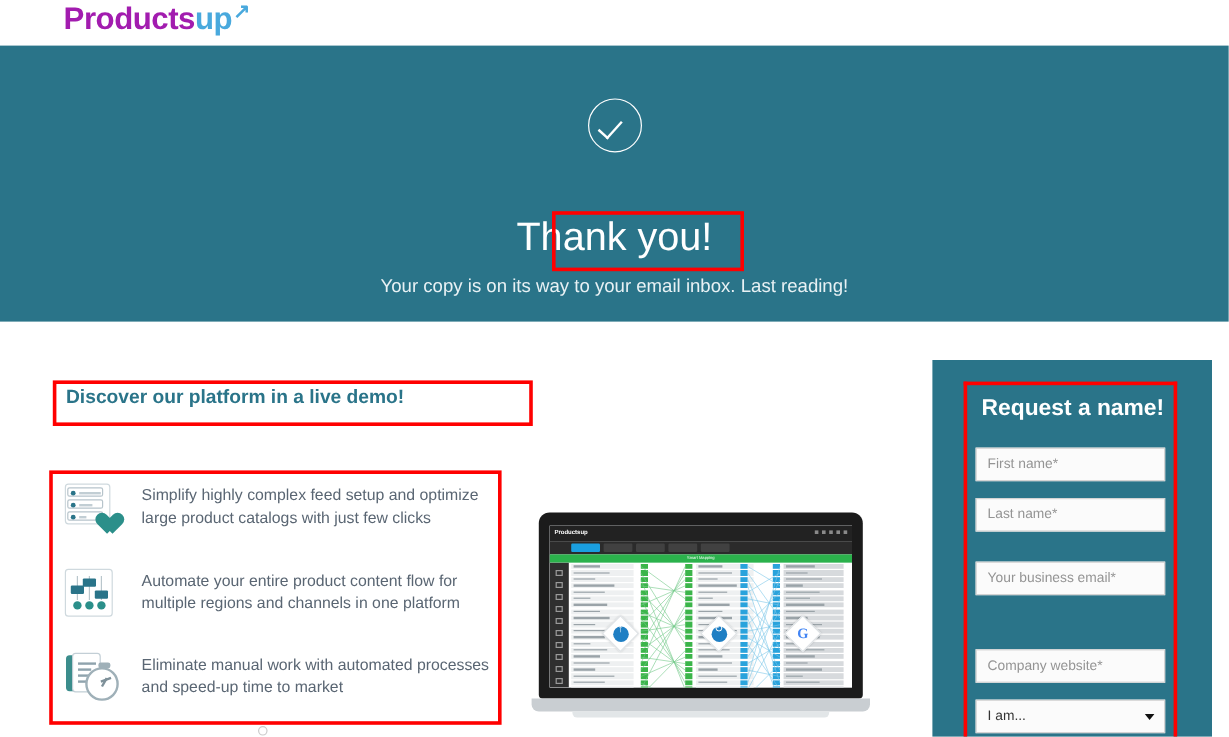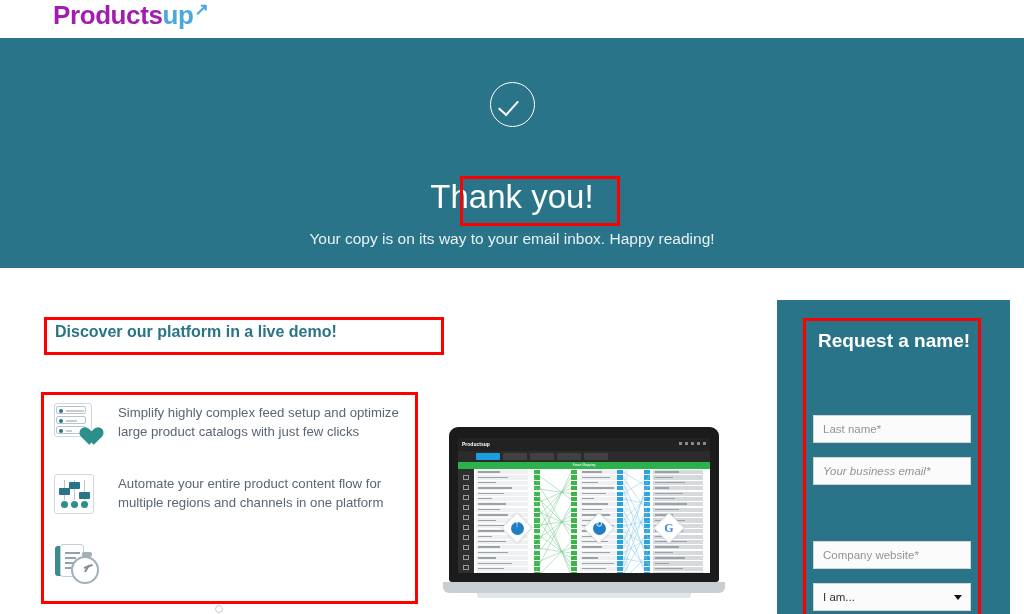--- a/index.html
+++ b/index.html
@@ -144,21 +144,21 @@
   .form-panel { position:absolute; left:777px; top:300px; width:233px; height:314px;
                 background:#2a7489; }
   .form-box-red { position:absolute; left:803px; top:318px; width:178px; height:296px;
                   border:3px solid #ff0000; border-bottom:none; }
   .form-title { position:absolute; left:818px; top:330px; color:#ffffff; font-size:19px;
                 font-weight:700; white-space:nowrap; }
   .field { position:absolute; left:813px; width:158px; height:28px; background:#fbfbfb;
            border:1px solid #d3d3d3; color:#949494; font-size:11.5px;
            font-family:"Liberation Sans", sans-serif; padding:0 9px; outline:none; }
   .field::placeholder { color:#949494; opacity:1; }
-  .fy1 { top:373px; } .fy2 { top:415px; } .fy3 { top:457px;font-style:italic; }
+  .fy1 { top:373px; } .fy2 { top:415px; } .fy3 { top:468px; }
   .fy4 { top:499px; } .fy5 { top:541px; }
   .select-box { position:absolute; left:813px; top:583px; width:158px; height:28px;
                 background:#fbfbfb; border:1px solid #d3d3d3; }
   .select-box .sel-text { position:absolute; left:9px; top:7px; font-size:11.5px; color:#333; }
   .select-box .caret { position:absolute; right:8px; top:11px; width:0; height:0;
                        border-left:4px solid transparent; border-right:4px solid transparent;
                        border-top:5px solid #111; }
   .scroll-dot { position:absolute; left:215px; top:605px; width:8px; height:8px;
                 border:1px solid #cbcbcb; border-radius:50%; }
 </style>
@@ -170,21 +170,21 @@
   <div class="logo-bar">
     <div class="logo"><span class="dark">Products</span><span class="blue">up</span><span class="arrow">↗</span></div>
   </div>
 
   <div class="hero">
     <div class="check-wrap">
       <span class="check-circle"></span>
     </div>
     <div class="hero-title">Thank you!</div>
     <div class="hero-title-box"></div>
-    <div class="hero-sub">Your copy is on its way to your email inbox. Happy reading!</div>
+    <div class="hero-sub">Your copy is on its way to your email inbox. Last reading!</div>
   </div>
 
   <div class="demo-head">Discover our platform in a live demo!</div>
   <div class="demo-head-box"></div>
 
   <div class="features-box"></div>
 
   <div class="feature f1">
     <div class="ficon">
       <div class="ic-box"></div>
@@ -229,20 +229,21 @@
         <span style="top:7px; width:15px;"></span>
         <span style="top:12px; width:11px;"></span>
         <span style="top:17px; width:14px;"></span>
         <span style="top:22px; width:9px;"></span>
       </div>
       <div class="watch">
           <div class="hand1"></div>
           <div class="hand2"></div>
         </div>
     </div>
+    <div class="ftext">Eliminate manual work with automated processes and speed-up time to market</div>
   </div>
 
   <div class="laptop">
     <div class="lap-lid">
       <div class="lap-screen">
         <div class="pu-top">
           <div class="pu-logo">Productsup</div>
           <div class="pu-icons">
               <i></i>
               <i></i>
@@ -612,20 +613,21 @@
       </div>
     </div>
     <div class="lap-base"></div>
     <div class="lap-foot"></div>
   </div>
 
   <div class="form-panel">
   </div>
   <div class="form-title">Request a name!</div>
 
+  <input class="field fy1" placeholder="First name*" style="">
   <input class="field fy2" placeholder="Last name*" style="">
   <input class="field fy3" placeholder="Your business email*" style="">
   <input class="field fy5" placeholder="Company website*" style="">
 
   <div class="select-box">
     <span class="sel-text">I am...</span>
     <span class="caret"></span>
   </div>
 
   <div class="form-box-red"></div>

